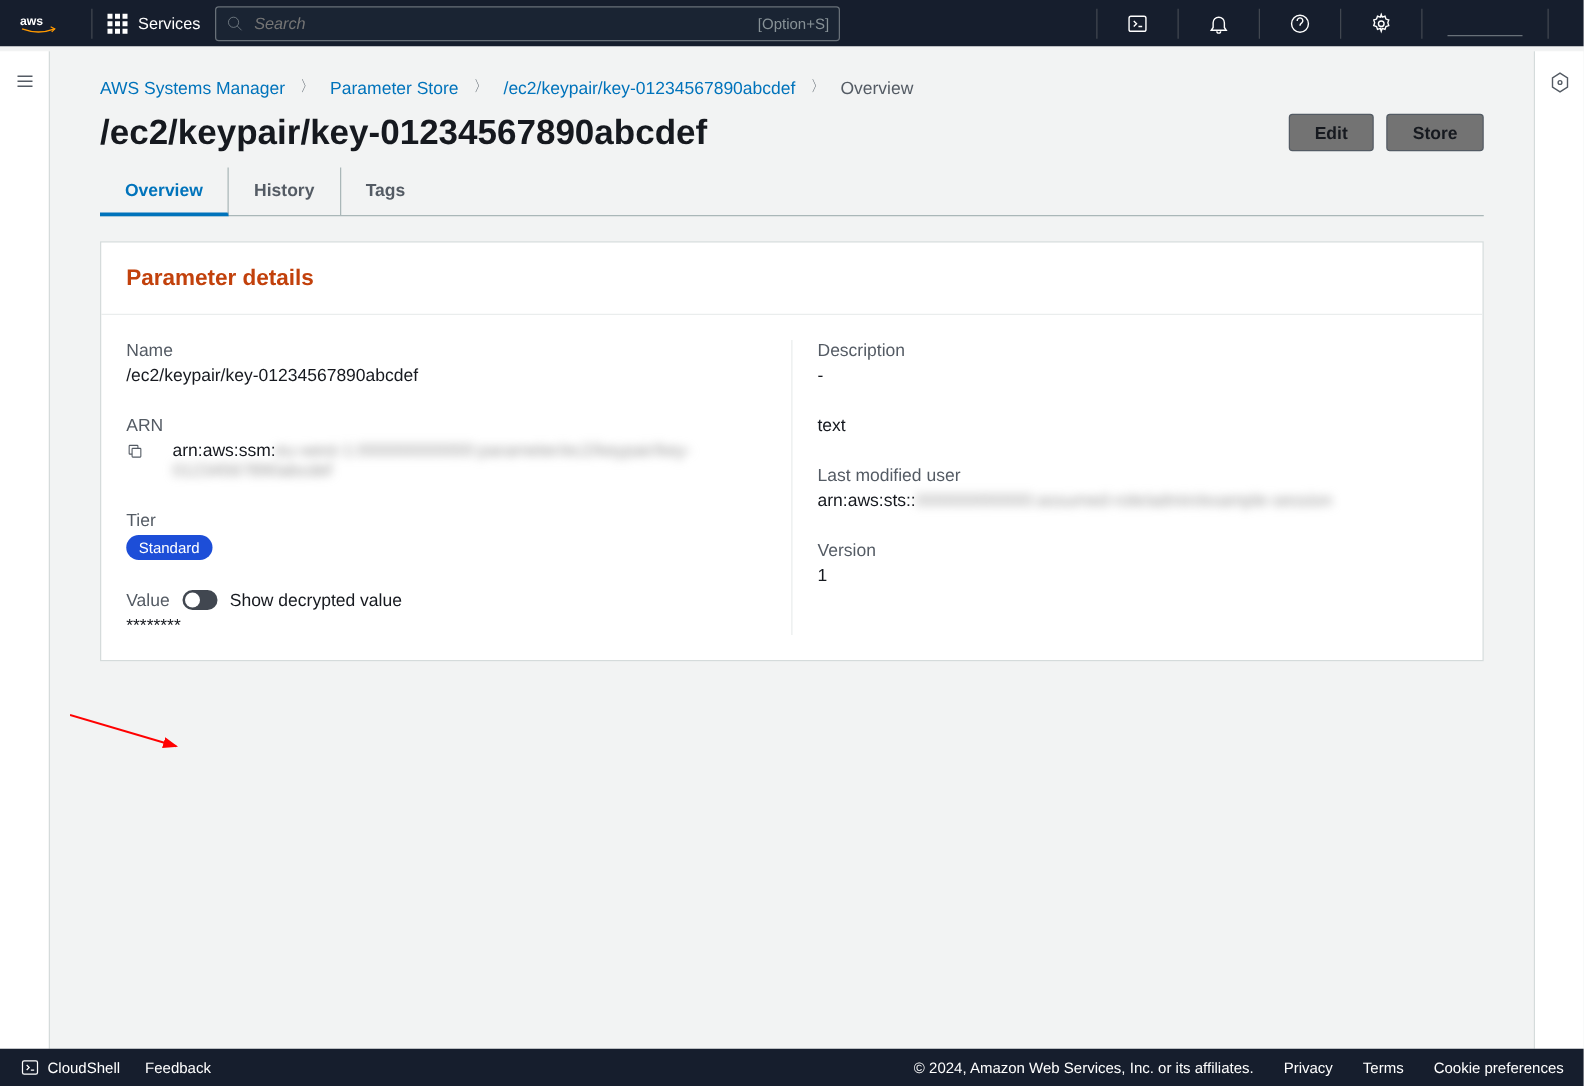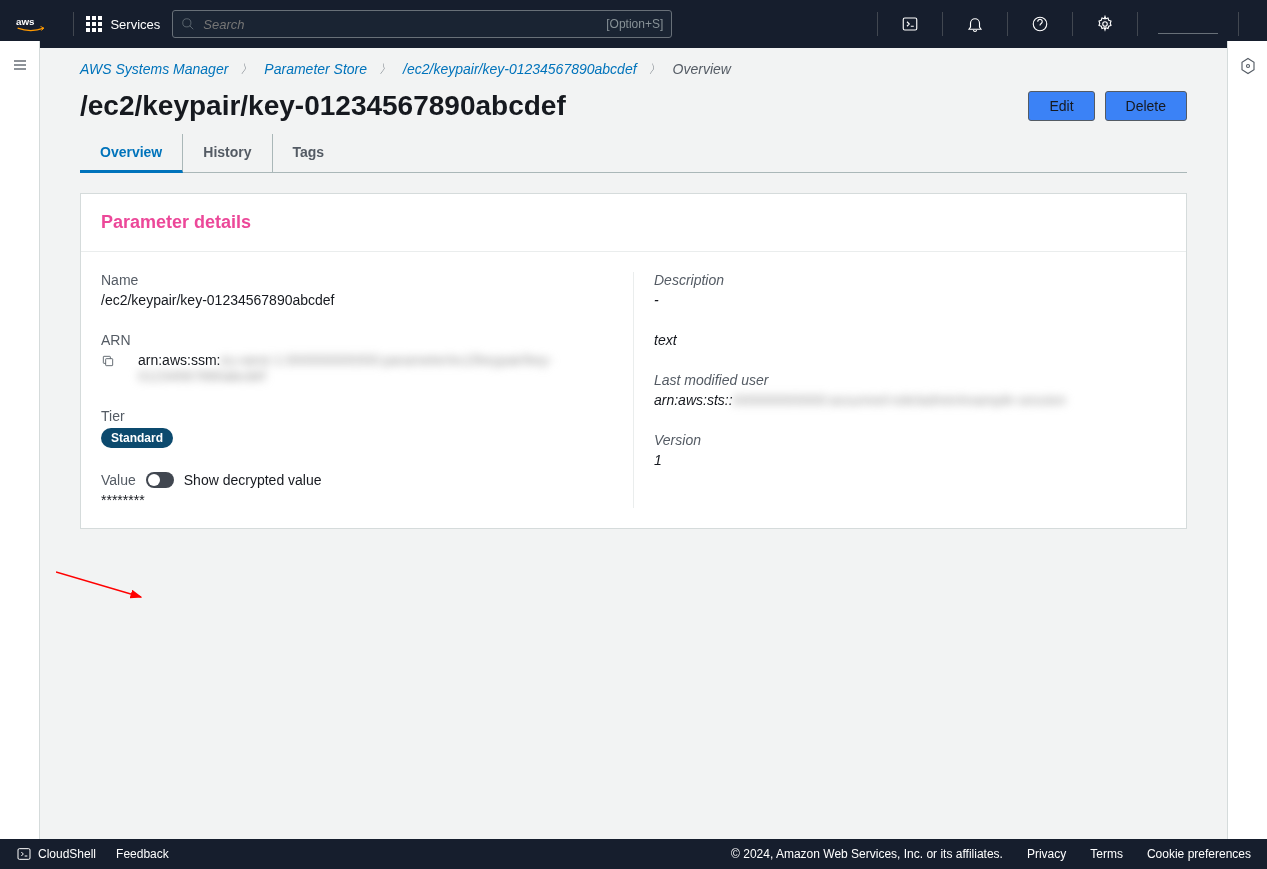--- a/index.html
+++ b/index.html
@@ -1,19 +1,19 @@
 <!DOCTYPE html>
 <html><head>
 <meta charset="utf-8">
 <style>
 * { margin: 0; padding: 0; box-sizing: border-box; }
 body { font-family: "Amazon Ember", "Helvetica Neue", Arial, sans-serif; background: #f2f3f3; width: 1267px; height: 869px; overflow: hidden; position: relative; }
 
 
-.top-nav { background: #161e2d; height: 48px; display: flex; align-items: center; color: #fff; padding: 0 16px; position: relative; }
+.top-nav { background: #161e2d; height: 37px; display: flex; align-items: center; color: #fff; padding: 0 16px; position: relative; }
 .aws-logo { display: flex; align-items: center; margin-right: 16px; }
 .aws-logo svg { height: 18px; }
 .nav-divider { width: 1px; height: 24px; background: #414750; margin: 0 12px; }
 .services-btn { display: flex; align-items: center; gap: 8px; color: #fff; font-size: 13px; cursor: pointer; }
 .apps-icon { display: grid; grid-template-columns: repeat(3, 4px); grid-template-rows: repeat(3, 4px); gap: 2px; }
 .apps-icon span { background: #fff; width: 4px; height: 4px; }
 .search-box { background: #1a2433; border: 1px solid #687078; border-radius: 3px; height: 28px; width: 500px; display: flex; align-items: center; padding: 0 8px; margin-left: 12px; }
 .search-box svg { width: 14px; height: 14px; stroke: #879196; }
 .search-input { background: transparent; border: none; color: #879196; font-style: italic; font-size: 13px; margin-left: 8px; flex: 1; outline: none; }
 .search-hint { color: #879196; font-size: 12px; }
@@ -28,56 +28,56 @@
 .hamburger svg { width: 16px; height: 16px; stroke: #545b64; stroke-width: 2; }
 
 
 .right-rail { position: absolute; right: 0; top: 41px; bottom: 30px; width: 40px; background: #fff; border-left: 1px solid #d5dbdb; display: flex; justify-content: center; padding-top: 16px; }
 .right-rail svg { width: 18px; height: 18px; stroke: #545b64; fill: none; stroke-width: 1.5; }
 
 
 .main { position: absolute; left: 40px; right: 40px; top: 41px; bottom: 30px; overflow-y: auto; padding: 20px 40px; }
 
 
-.breadcrumb { display: flex; align-items: flex-start; gap: 12px; font-size: 14px; margin-bottom: 12px; font-style: italic; }
+.breadcrumb { display: flex; align-items: flex-end; gap: 12px; font-size: 14px; margin-bottom: 12px; }
 .breadcrumb a { color: #0073bb; text-decoration: none; }
 .breadcrumb .sep { color: #687078; font-size: 12px; }
 .breadcrumb .current { color: #545b64; }
 
 
 .page-header { display: flex; align-items: center; justify-content: space-between; margin-bottom: 12px; }
 .page-title { font-size: 28px; font-weight: 700; color: #16191f; }
 .page-actions { display: flex; gap: 10px; }
-.btn { background: #3b82f6; border: 1px solid #545b64; border-radius: 3px; padding: 6px 20px; font-size: 14px; font-weight: 400; color: #16191f; cursor: pointer; }
+.btn { background: #737373; border: 1px solid #545b64; border-radius: 3px; padding: 6px 20px; font-size: 14px; font-weight: 700; color: #16191f; cursor: pointer; }
 
 
 .tabs { display: flex; border-bottom: 1px solid #aab7b8; margin-bottom: 20px; }
 .tab { padding: 10px 20px; font-size: 14px; font-weight: 700; color: #545b64; cursor: pointer; border-right: 1px solid #aab7b8; }
 .tab.active { color: #0073bb; border-bottom: 3px solid #0073bb; margin-bottom: -1px; }
 .tab:last-child { border-right: none; }
 
 
 .panel { background: #fff; border: 1px solid #d5dbdb; border-radius: 0; }
 .panel-header { padding: 18px 20px; border-bottom: 1px solid #eaeded; }
-.panel-title { font-size: 18px; font-weight: 700; color: #ec4899; }
+.panel-title { font-size: 18px; font-weight: 700; color: #c2410c; }
 .panel-body { padding: 20px; display: flex; }
 .col { flex: 1; }
 .col:first-child { border-right: 1px solid #eaeded; padding-right: 20px; }
-.col:last-child { padding-left: 20px; font-style: italic; }
+.col:last-child { padding-left: 20px; }
 
 .field { margin-bottom: 24px; }
 .field:last-child { margin-bottom: 0; }
 .field-label { font-size: 14px; color: #545b64; margin-bottom: 4px; }
 .field-value { font-size: 14px; color: #16191f; }
 .field-value-row { display: flex; align-items: flex-start; gap: 23px; }
 .copy-icon { cursor: pointer; margin-top: 2px; }
 .copy-icon svg { width: 14px; height: 14px; stroke: #545b64; fill: none; stroke-width: 1.5; }
 .blurred { filter: blur(4px); user-select: none; color: #999; }
 
-.badge { display: inline-block; background: #0c4a6e; color: #fff; font-size: 12px; font-weight: 700; padding: 3px 10px; border-radius: 12px; }
+.badge { display: inline-block; background: #1d4ed8; color: #fff; font-size: 12px; font-weight: 400; padding: 3px 10px; border-radius: 12px; }
 
 .value-row { display: flex; align-items: center; gap: 10px; }
 .toggle { width: 28px; height: 16px; background: #414750; border-radius: 8px; position: relative; cursor: pointer; }
 .toggle::after { content: ''; position: absolute; width: 12px; height: 12px; background: #fff; border-radius: 50%; top: 2px; left: 2px; }
 .toggle-label { font-size: 14px; color: #16191f; }
 
 
 .arrow-annotation { position: absolute; left: 56px; top: 564px; pointer-events: none; z-index: 100; }
 
 
@@ -183,21 +183,21 @@
     <span class="sep">〉</span>
     <a href="#">/ec2/keypair/key-01234567890abcdef</a>
     <span class="sep">〉</span>
     <span class="current">Overview</span>
   </div>
 
   <div class="page-header">
     <h1 class="page-title">/ec2/keypair/key-01234567890abcdef</h1>
     <div class="page-actions">
       <button class="btn">Edit</button>
-      <button class="btn">Delete</button>
+      <button class="btn">Store</button>
     </div>
   </div>
 
   <div class="tabs">
     <div class="tab active">Overview</div>
     <div class="tab">History</div>
     <div class="tab">Tags</div>
   </div>
 
   <div class="panel">

